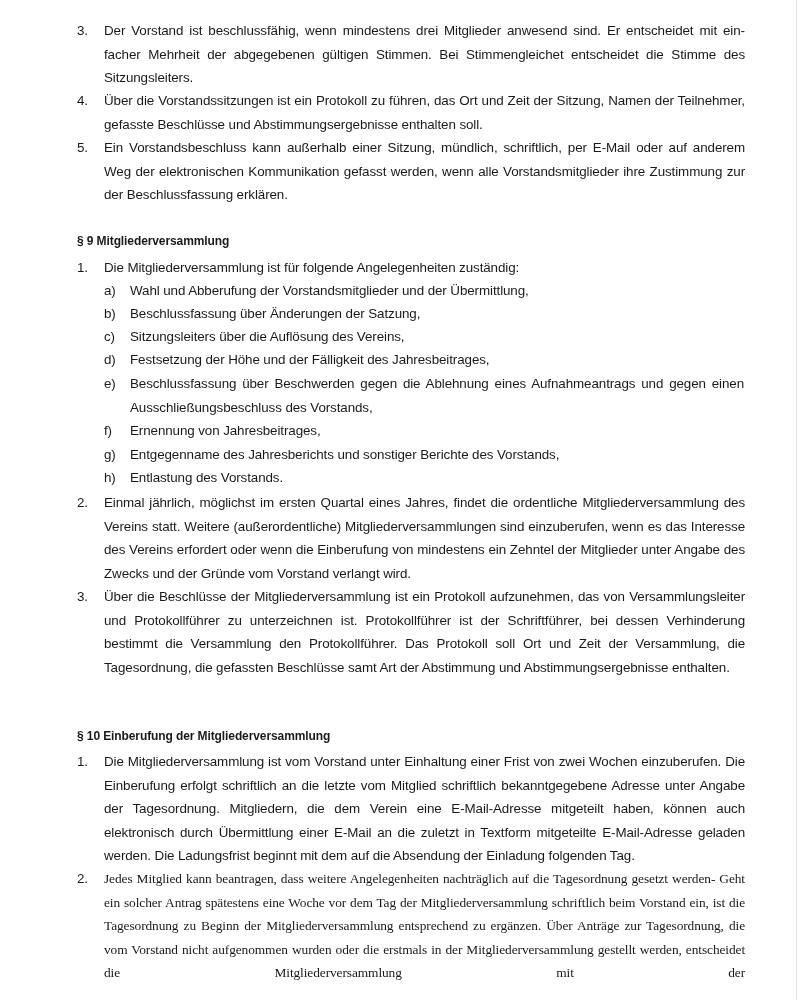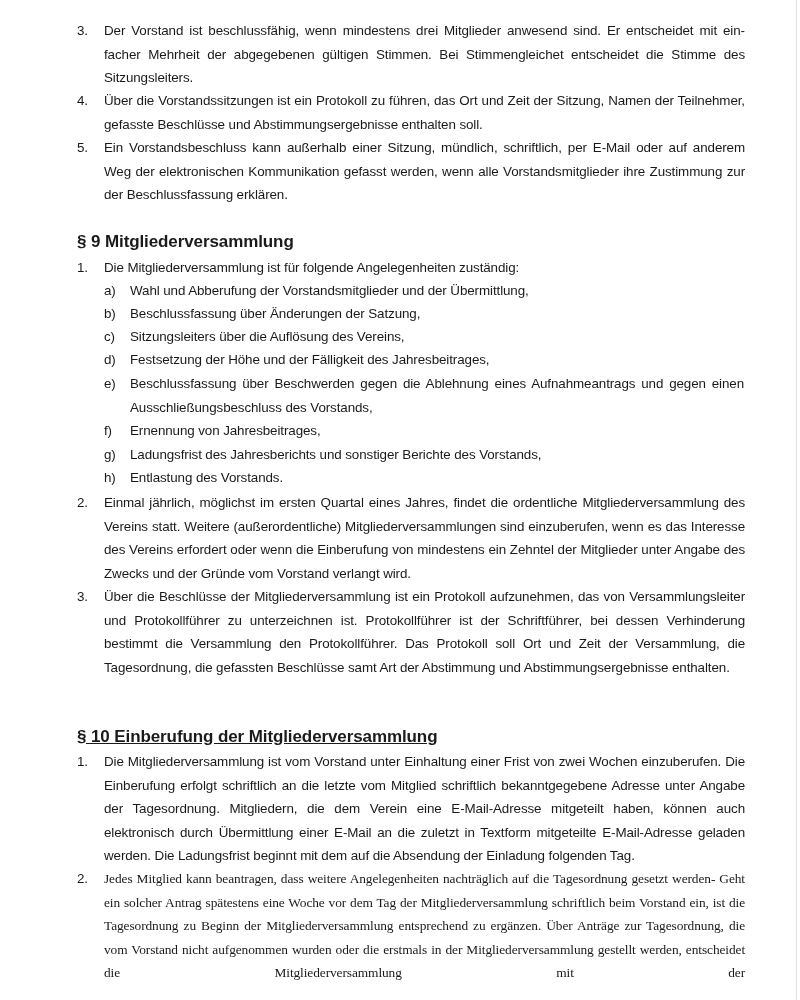--- a/index.html
+++ b/index.html
@@ -13,21 +13,21 @@
     position: absolute; left: 77px; width: 668px;
     font-size: 13.4px; line-height: 23.5px; letter-spacing: -0.1px;
     text-align: justify;
   }
   .num { position: absolute; left: 0; top: 0; }
   .txt { display: block; margin-left: 27px; }
   .sub { position: absolute; left: 104px; width: 640px; font-size: 13.4px; line-height: 23.5px; letter-spacing: -0.1px; }
   .sub .num { left: 0; }
   .sub .txt { margin-left: 26px; }
   .heading {
-    position: absolute; left: 77px; font-weight: bold; font-size: 17px; line-height: 23.5px;
+    position: absolute; left: 77px; font-weight: bold; font-size: 12px; line-height: 23.5px;
     letter-spacing: -0.1px;
   }
   .last-line { text-align-last: justify; font-family: Liberation Serif, serif; }
 </style>
 </head>
 <body>
 
 <div class="edge-line"></div>
 
 <div class="page">
@@ -73,38 +73,38 @@
   <div class="sub" style="top:372px; text-align: justify;">
     <span class="num">e)</span>
     <span class="txt">Beschlussfassung über Beschwerden gegen die Ablehnung eines Aufnahmeantrags und gegen einen Ausschließungsbeschluss des Vorstands,</span>
   </div>
   <div class="sub" style="top:419px;">
     <span class="num">f)</span>
     <span class="txt">Ernennung von Jahresbeitrages,</span>
   </div>
   <div class="sub" style="top:443px;">
     <span class="num">g)</span>
-    <span class="txt">Ladungsfrist des Jahresberichts und sonstiger Berichte des Vorstands,</span>
+    <span class="txt">Entgegenname des Jahresberichts und sonstiger Berichte des Vorstands,</span>
   </div>
   <div class="sub" style="top:466px;">
     <span class="num">h)</span>
     <span class="txt">Entlastung des Vorstands.</span>
   </div>
 
   <div class="para" style="top:491px;">
     <span class="num">2.</span>
     <span class="txt">Einmal jährlich, möglichst im ersten Quartal eines Jahres, findet die ordentliche Mitgliederversammlung des Vereins statt. Weitere (außerordentliche) Mitgliederversammlungen sind einzuberufen, wenn es das Interesse des Vereins erfordert oder wenn die Einberufung von mindestens ein Zehntel der Mitglieder un­ter Angabe des Zwecks und der Gründe vom Vorstand verlangt wird.</span>
   </div>
 
   <div class="para" style="top:585px;">
     <span class="num">3.</span>
     <span class="txt">Über die Beschlüsse der Mitgliederversammlung ist ein Protokoll aufzunehmen, das von Versammlungs­leiter und Protokollführer zu unterzeichnen ist. Protokollführer ist der Schriftführer, bei dessen Verhinde­rung bestimmt die Versammlung den Protokollführer. Das Protokoll soll Ort und Zeit der Versammlung, die Tagesordnung, die gefassten Beschlüsse samt Art der Abstimmung und Abstimmungsergebnisse enthal­ten.</span>
   </div>
 
-  <div class="heading" style="top:725px;text-decoration:underline;">§ 10 Einberufung der Mitgliederversammlung</div>
+  <div class="heading" style="top:725px;">§ 10 Einberufung der Mitgliederversammlung</div>
 
   <div class="para" style="top:750px;">
     <span class="num">1.</span>
     <span class="txt">Die Mitgliederversammlung ist vom Vorstand unter Einhaltung einer Frist von zwei Wochen einzuberufen. Die Einberufung erfolgt schriftlich an die letzte vom Mitglied schriftlich bekanntgegebene Adresse unter Angabe der Tagesordnung. Mitgliedern, die dem Verein eine E-Mail-Adresse mitgeteilt haben, können auch elektronisch durch Übermittlung einer E-Mail an die zuletzt in Textform mitgeteilte E-Mail-Adresse geladen werden. Die Ladungsfrist beginnt mit dem auf die Absendung der Einladung folgenden Tag.</span>
   </div>
 
   <div class="para" style="top:867px;">
     <span class="num">2.</span>
     <span class="txt last-line">Jedes Mitglied kann beantragen, dass weitere Angelegenheiten nachträglich auf die Tagesordnung ge­setzt werden- Geht ein solcher Antrag spätestens eine Woche vor dem Tag der Mitgliederversammlung schriftlich beim Vorstand ein, ist die Tagesordnung zu Beginn der Mitgliederversammlung entsprechend zu ergänzen. Über Anträge zur Tagesordnung, die vom Vorstand nicht aufgenommen wurden oder die erstmals in der Mitgliederversammlung gestellt werden, entscheidet die Mitgliederversammlung mit der</span>
   </div>

